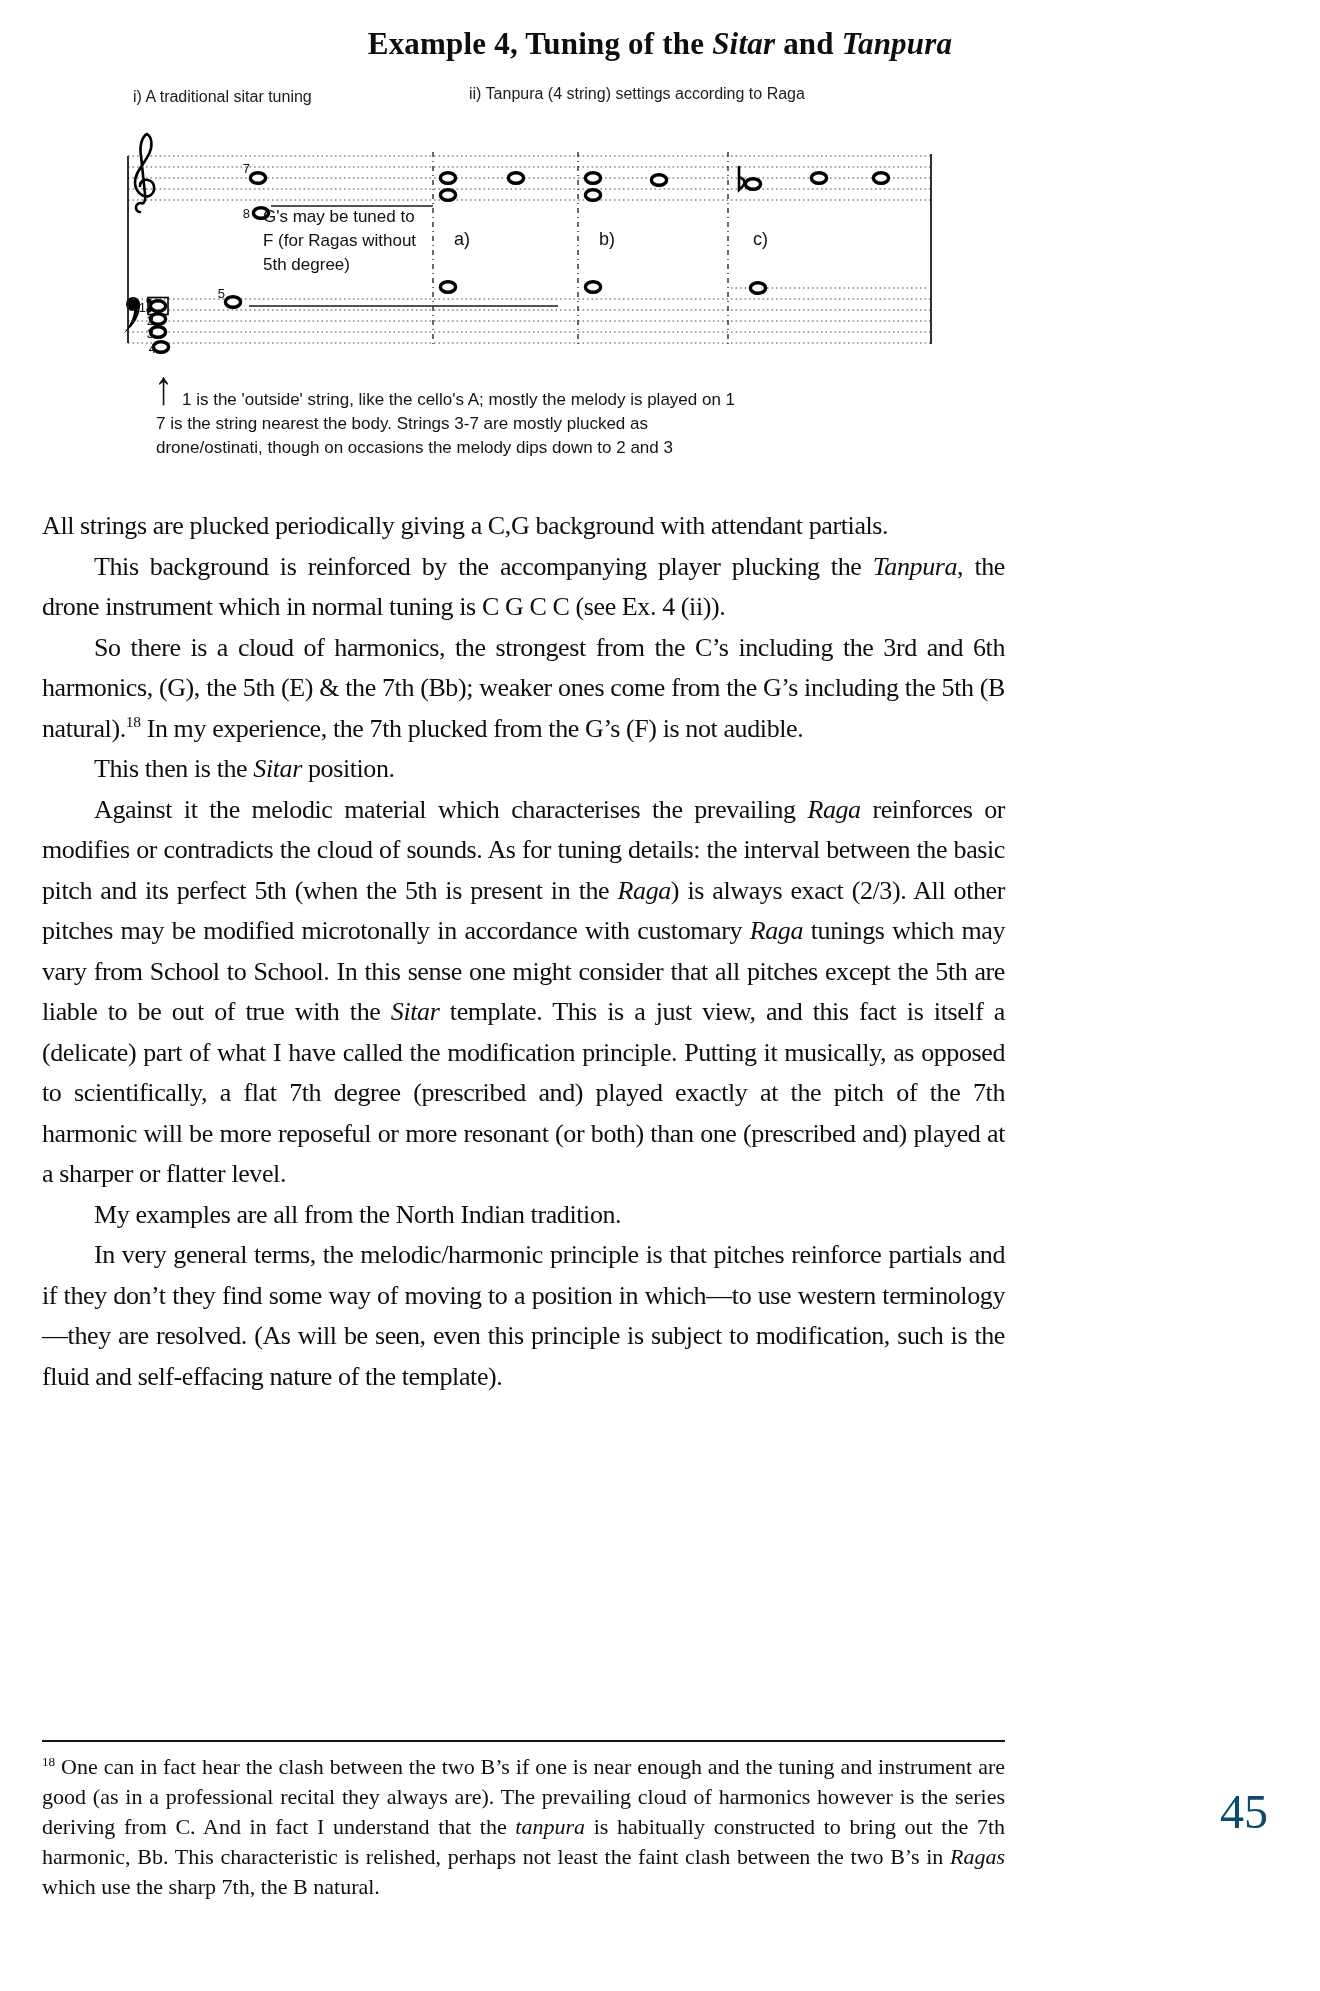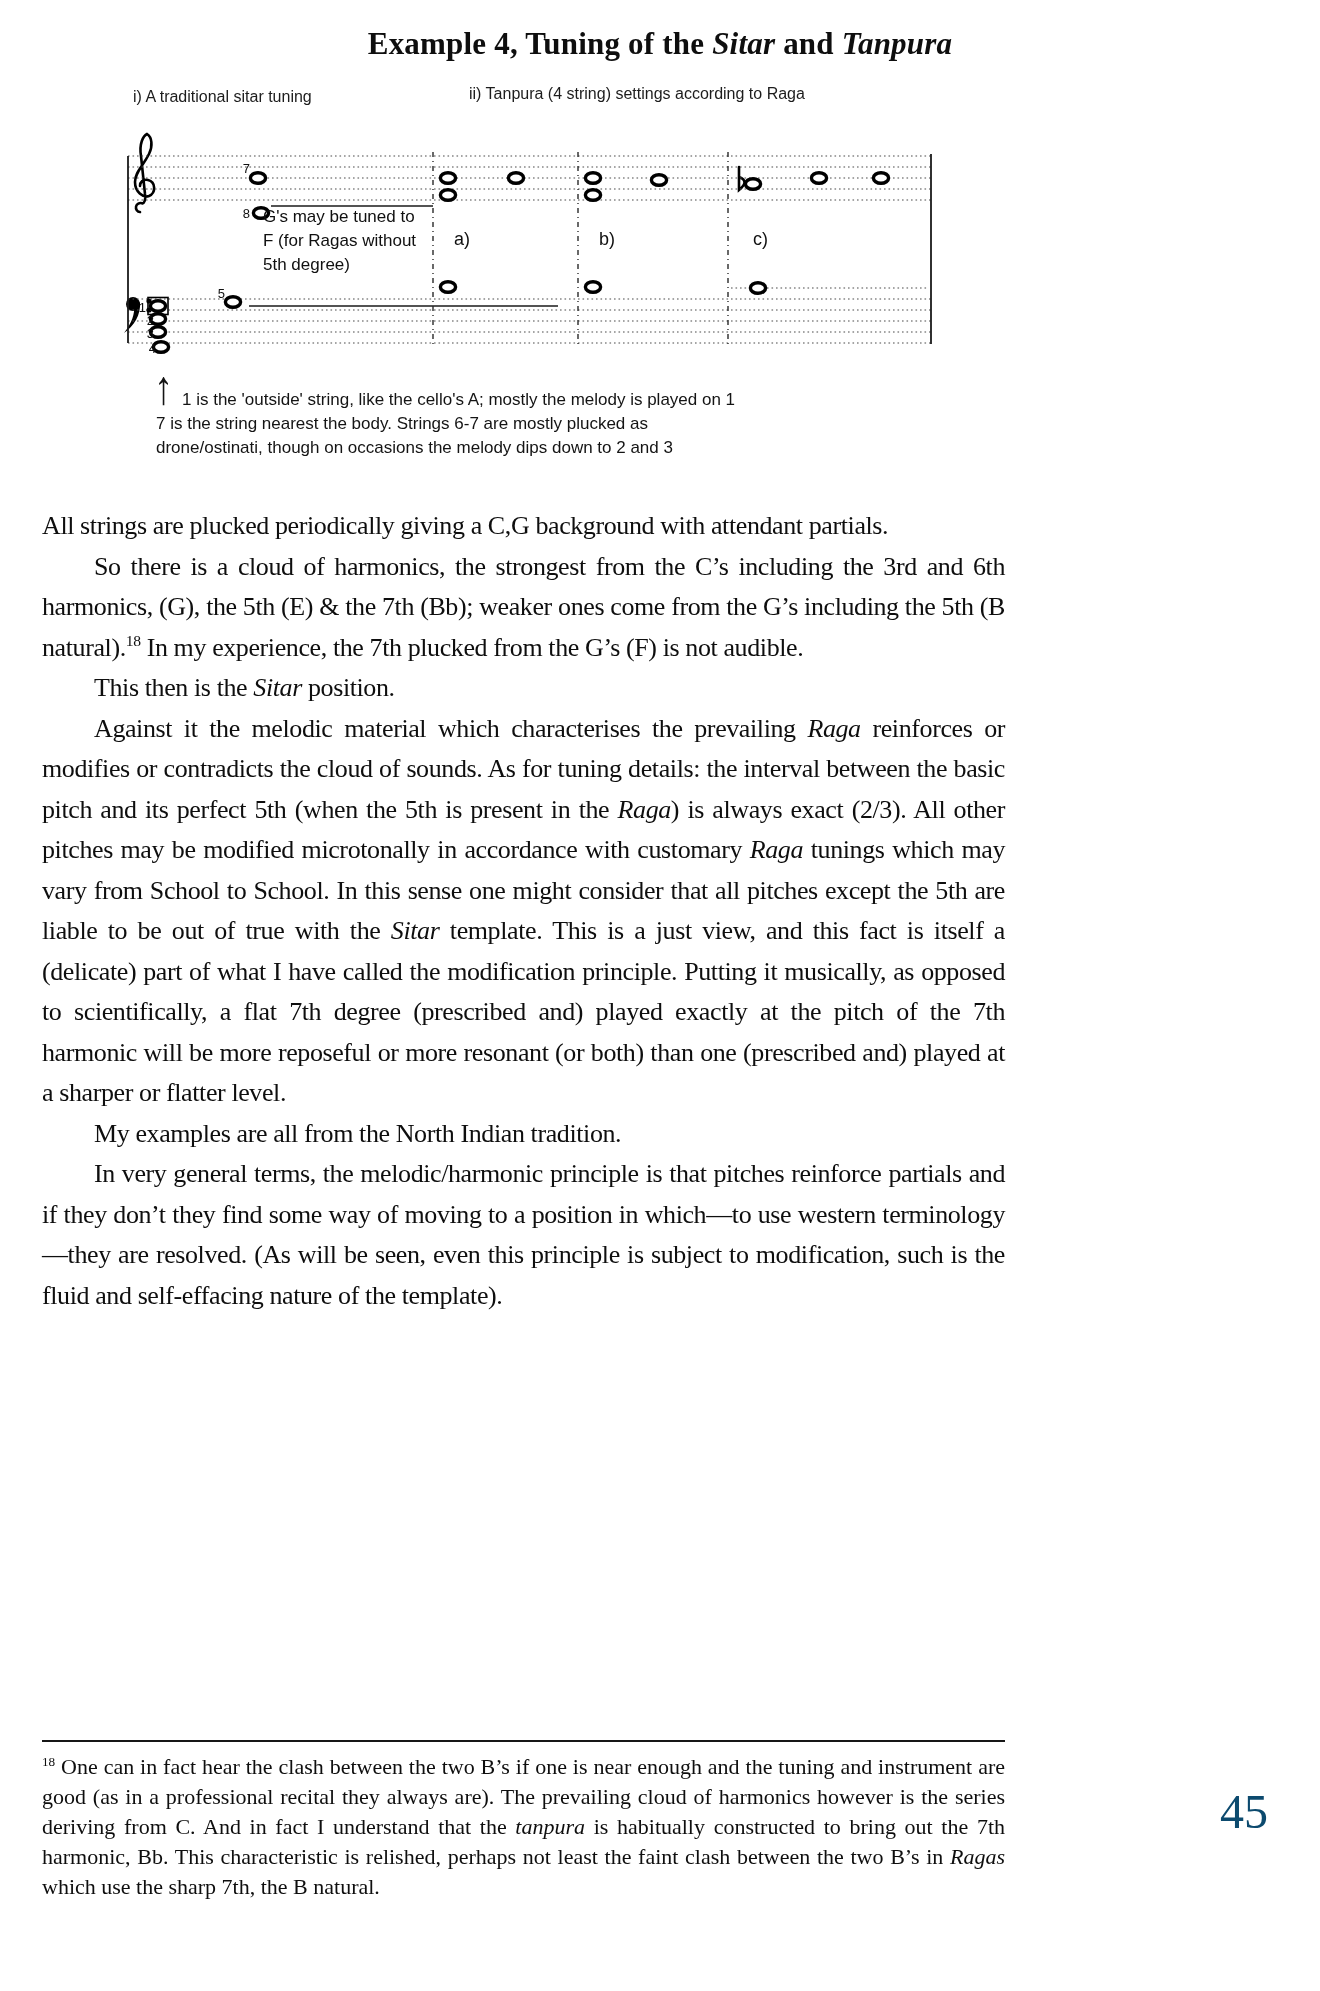--- a/index.html
+++ b/index.html
@@ -126,27 +126,28 @@
         <text x="150" y="106" class="svgtext" font-size="17">G's may be tuned to</text>
         <text x="150" y="130" class="svgtext" font-size="17">F (for Ragas without</text>
         <text x="150" y="154" class="svgtext" font-size="17">5th degree)</text>
       </g>
   </svg>
 
   <div class="caption">
     <span class="arrow">↑</span>
     <div id="caption-lines">
         <div class="line1">1 is the 'outside' string, like the cello's A; mostly the melody is played on 1</div>
-        <div>7 is the string nearest the body. Strings 6-7 are mostly plucked as</div>
+        <div>7 is the string nearest the body. Strings 3-7 are mostly plucked as</div>
         <div>drone/ostinati, though on occasions the melody dips down to 2 and 3</div>
       </div>
   </div>
 
   <div class="bodytext" id="body-text">
       <p class=""><span>All strings are plucked periodically giving a C,G background with attendant partials.</span></p>
+      <p class="indent"><span>This background is reinforced by the accompanying player plucking the </span><i>Tanpura</i><span>, the drone instrument which in normal tuning is C G C C (see Ex. 4 (ii)).</span></p>
       <p class="indent"><span>So there is a cloud of harmonics, the strongest from the C’s including the 3rd and 6th harmonics, (G), the 5th (E) &amp; the 7th (Bb); weaker ones come from the G’s including the 5th (B natural).</span><span class="seg-sup">18</span><span> In my experience, the 7th plucked from the G’s (F) is not audible.</span></p>
       <p class="indent"><span>This then is the </span><i>Sitar</i><span> position.</span></p>
       <p class="indent"><span>Against it the melodic material which characterises the prevailing </span><i>Raga</i><span> reinforces or modifies or contradicts the cloud of sounds. As for tuning details: the interval between the basic pitch and its perfect 5th (when the 5th is present in the </span><i>Raga</i><span>) is always exact (2/3). All other pitches may be modified microtonally in accordance with customary </span><i>Raga</i><span> tunings which may vary from School to School. In this sense one might consider that all pitches except the 5th are liable to be out of true with the </span><i>Sitar</i><span> template. This is a just view, and this fact is itself a (delicate) part of what I have called the modification principle. Putting it musically, as opposed to scientifically, a flat 7th degree (prescribed and) played exactly at the pitch of the 7th harmonic will be more reposeful or more resonant (or both) than one (prescribed and) played at a sharper or flatter level.</span></p>
       <p class="indent"><span>My examples are all from the North Indian tradition.</span></p>
       <p class="indent"><span>In very general terms, the melodic/harmonic principle is that pitches reinforce partials and if they don’t they find some way of moving to a position in which—to use western terminology—they are resolved. (As will be seen, even this principle is subject to modification, such is the fluid and self-effacing nature of the template).</span></p>
     </div>
 
   <div class="fnrule"></div>
   <div class="footnote">
     <p><span class="seg-sup">18</span><span> One can in fact hear the clash between the two B’s if one is near enough and the tuning and instrument are good (as in a professional recital they always are). The prevailing cloud of harmonics however is the series deriving from C. And in fact I understand that the </span><i>tanpura</i><span> is habitually constructed to bring out the 7th harmonic, Bb. This characteristic is relished, perhaps not least the faint clash between the two B’s in </span><i>Ragas</i><span> which use the sharp 7th, the B natural.</span></p>

